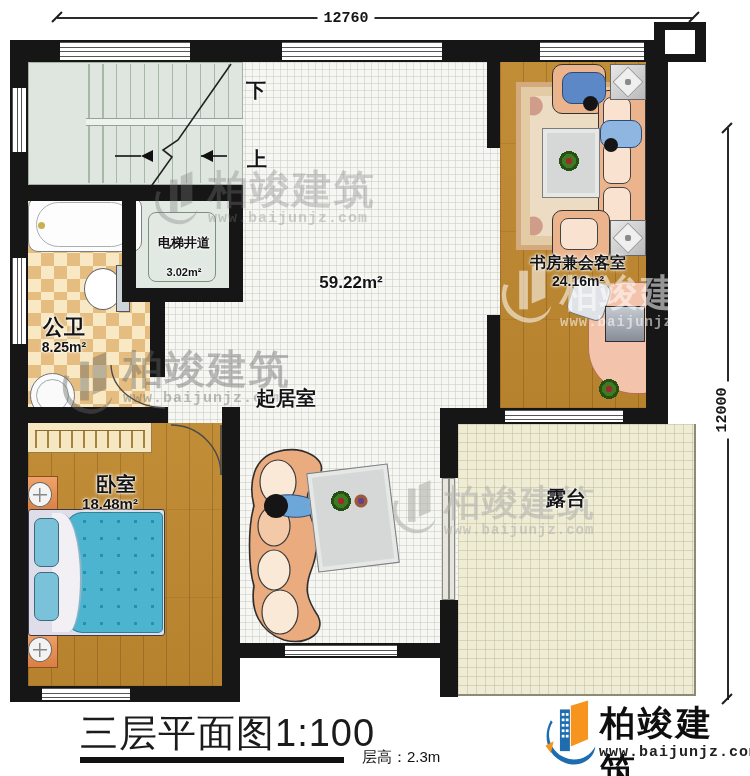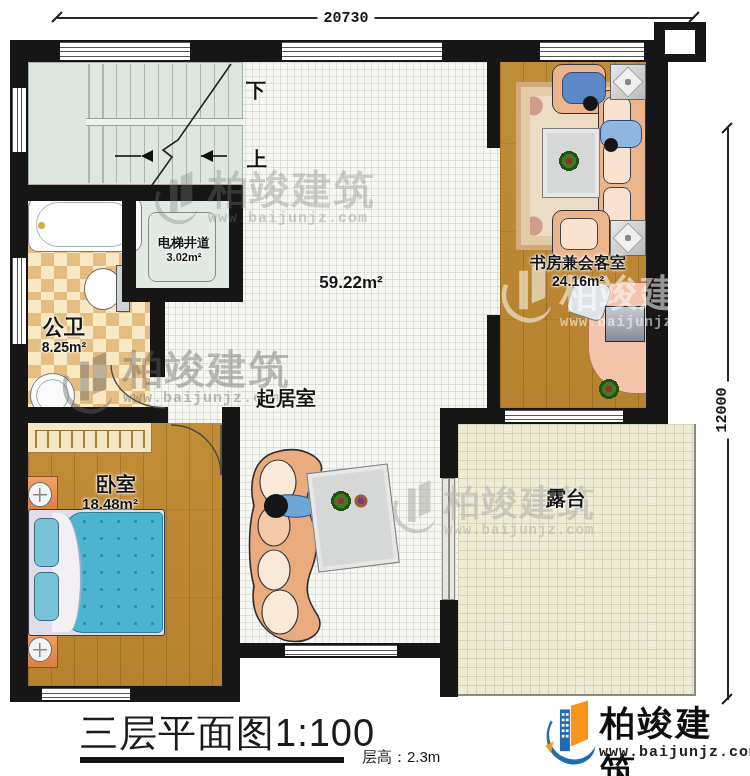--- a/index.html
+++ b/index.html
@@ -246,35 +246,35 @@
     </svg>
     <div class="wm-body" style="padding-top:10px;">
       <div class="wm-brand" style="font-size:36px;">柏竣建筑</div>
       <div class="wm-url" style="font-size:14px;">www.baijunjz.com</div>
     </div>
   </div>
 
   <div class="lbl" style="left:256px;top:90px;font-size:20px;">下</div>
   <div class="lbl" style="left:257px;top:159px;font-size:20px;">上</div>
   <div class="lbl" style="left:184px;top:243px;font-size:13px;">电梯井道</div>
-  <div class="lbl" style="left:184px;top:257px;font-size:11px;">3.02m²</div>
+  <div class="lbl" style="left:184px;top:272px;font-size:11px;">3.02m²</div>
   <div class="lbl" style="left:64px;top:327px;font-size:21px;">公卫</div>
   <div class="lbl" style="left:64px;top:347px;font-size:14px;">8.25m²</div>
   <div class="lbl" style="left:351px;top:283px;font-size:17px;">59.22m²</div>
   <div class="lbl" style="left:286px;top:398px;font-size:20px;">起居室</div>
   <div class="lbl" style="left:578px;top:263px;font-size:16px;">书房兼会客室</div>
   <div class="lbl" style="left:578px;top:281px;font-size:14px;">24.16m²</div>
   <div class="lbl" style="left:111px;top:484px;font-size:20px;padding-left:10px;">卧室</div>
   <div class="lbl" style="left:110px;top:503px;font-size:15px;">18.48m²</div>
   <div class="lbl" style="left:566px;top:498px;font-size:20px;">露台</div>
 
   <div class="dimline" style="left:57px;top:17px;width:637px;height:1.5px;"></div>
   <div class="tick" style="left:50px;top:16px;"></div>
   <div class="tick" style="left:687px;top:16px;"></div>
-  <div class="dimtxt" style="left:346px;top:18px;">20730</div>
+  <div class="dimtxt" style="left:346px;top:18px;">12760</div>
   <div class="dimline" style="left:727px;top:128px;width:1.5px;height:572px;"></div>
   <div class="tick" style="left:720px;top:127px;"></div>
   <div class="tick" style="left:720px;top:698px;"></div>
   <div class="dimtxt" style="left:722px;top:410px;transform:translate(-50%,-50%) rotate(-90deg);">12000</div>
 
   <div class="title" style="left:80px;top:708px;">三层平面图1:100</div>
   <div class="title-rule" style="left:80px;top:757px;width:264px;height:6px;"></div>
   <div class="foot-line" style="left:362px;top:748px;">层高：2.3m</div>
   <svg class="abs" style="left:540px;top:696px;" width="58" height="74" viewBox="0 0 64 76">
     <path d="M12,24 C2,42 8,64 28,71 C46,77 60,66 61,53 C53,67 38,71 25,64 C10,56 6,38 14,26 Z" fill="#1d6db0"></path>

